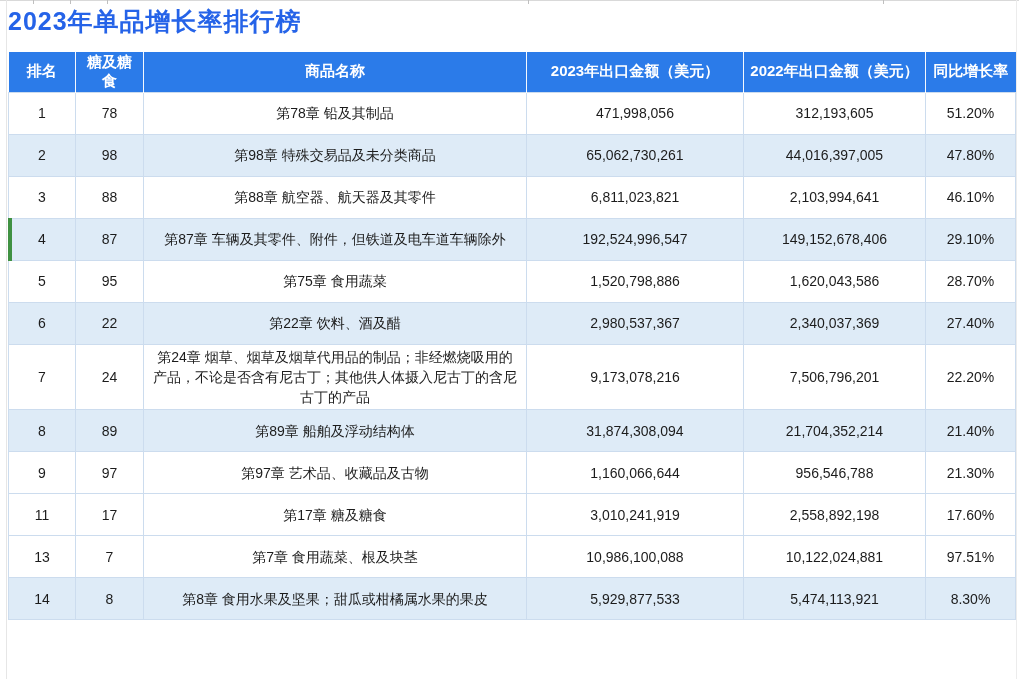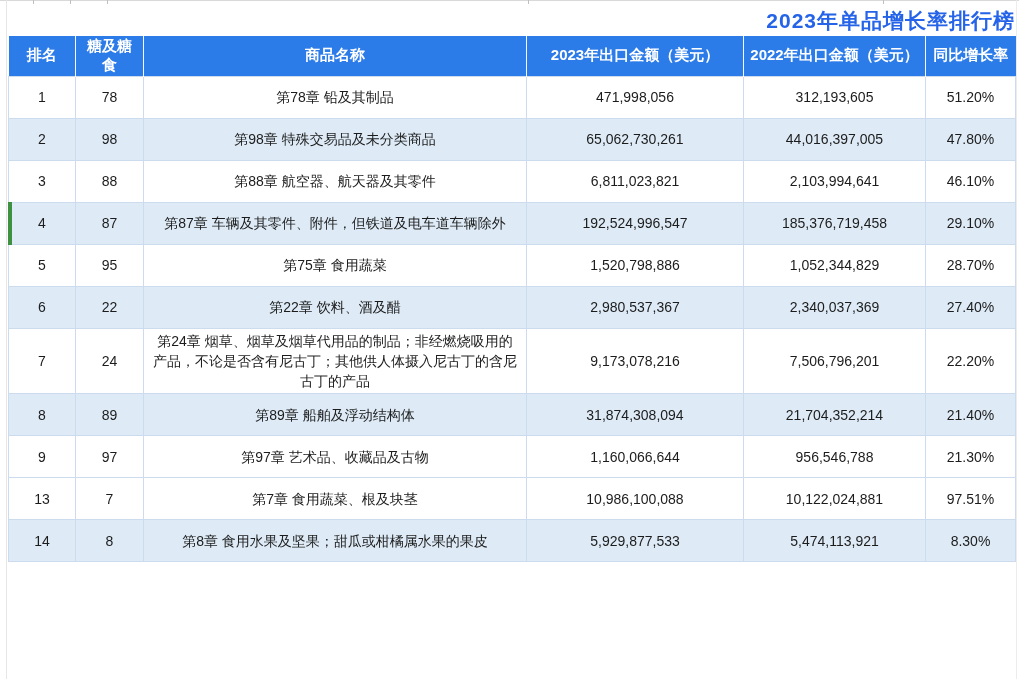--- a/index.html
+++ b/index.html
@@ -17,21 +17,21 @@
   .viewport{position:relative;width:1019px;height:679px;overflow:hidden;background:#fff;}
 
   
   .top-line{position:absolute;left:0;top:0;width:1019px;height:1px;background:#d9d9d9;}
   .tick{position:absolute;top:0;width:1px;height:4px;background:#bfbfbf;}
   .left-line{position:absolute;left:6px;top:0;width:1px;height:679px;background:#e6e6e6;}
   .right-line{position:absolute;left:1016px;top:0;width:1px;height:679px;background:#ececec;}
 
   .sheet{position:absolute;left:8px;top:0;width:1007px;}
 
-  .title{height:36px;line-height:42px;text-align:right;font-size:21px;font-weight:bold;
+  .title{height:52px;line-height:42px;text-align:left;font-size:25px;font-weight:bold;
     color:var(--title-text);letter-spacing:1px;}
 
   table{border-collapse:collapse;table-layout:fixed;width:1007px;font-size:14px;color:var(--cell-text);}
   col.c-rank{width:67px;} col.c-hs{width:68px;} col.c-name{width:383px;}
   col.c-a23{width:217px;} col.c-a22{width:182px;} col.c-growth{width:90px;}
 
   thead th{background:var(--header-bg);color:var(--header-text);font-size:15px;font-weight:bold;
     height:40px;text-align:center;border:none;padding:0 4px;}
   thead th + th{border-left:1px solid rgba(255,255,255,.95);}
 
@@ -101,29 +101,29 @@
     <td>第88章  航空器、航天器及其零件</td>
     <td>6,811,023,821</td>
     <td>2,103,994,641</td>
     <td>46.10%</td>
   </tr>
           <tr class="stripe selected">
     <td>4</td>
     <td>87</td>
     <td>第87章  车辆及其零件、附件，但铁道及电车道车辆除外</td>
     <td>192,524,996,547</td>
-    <td>185,376,719,458</td>
+    <td>149,152,678,406</td>
     <td>29.10%</td>
   </tr>
           <tr>
     <td>5</td>
     <td>95</td>
     <td>第75章  食用蔬菜</td>
     <td>1,520,798,886</td>
-    <td>1,052,344,829</td>
+    <td>1,620,043,586</td>
     <td>28.70%</td>
   </tr>
           <tr class="stripe">
     <td>6</td>
     <td>22</td>
     <td>第22章  饮料、酒及醋</td>
     <td>2,980,537,367</td>
     <td>2,340,037,369</td>
     <td>27.40%</td>
   </tr>
@@ -145,20 +145,28 @@
   </tr>
           <tr>
     <td>9</td>
     <td>97</td>
     <td>第97章  艺术品、收藏品及古物</td>
     <td>1,160,066,644</td>
     <td>956,546,788</td>
     <td>21.30%</td>
   </tr>
           <tr>
+    <td>11</td>
+    <td>17</td>
+    <td>第17章  糖及糖食</td>
+    <td>3,010,241,919</td>
+    <td>2,558,892,198</td>
+    <td>17.60%</td>
+  </tr>
+          <tr>
     <td>13</td>
     <td>7</td>
     <td>第7章  食用蔬菜、根及块茎</td>
     <td>10,986,100,088</td>
     <td>10,122,024,881</td>
     <td>97.51%</td>
   </tr>
           <tr class="stripe">
     <td>14</td>
     <td>8</td>

